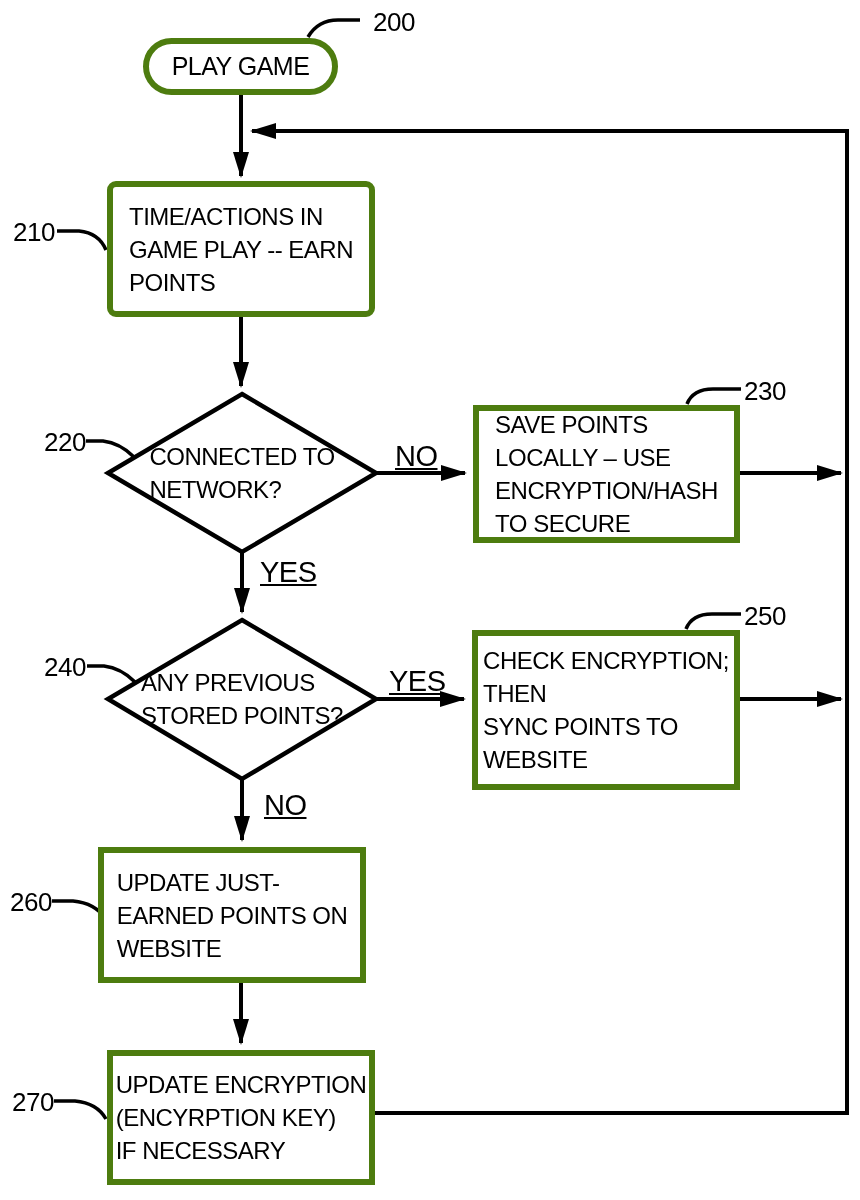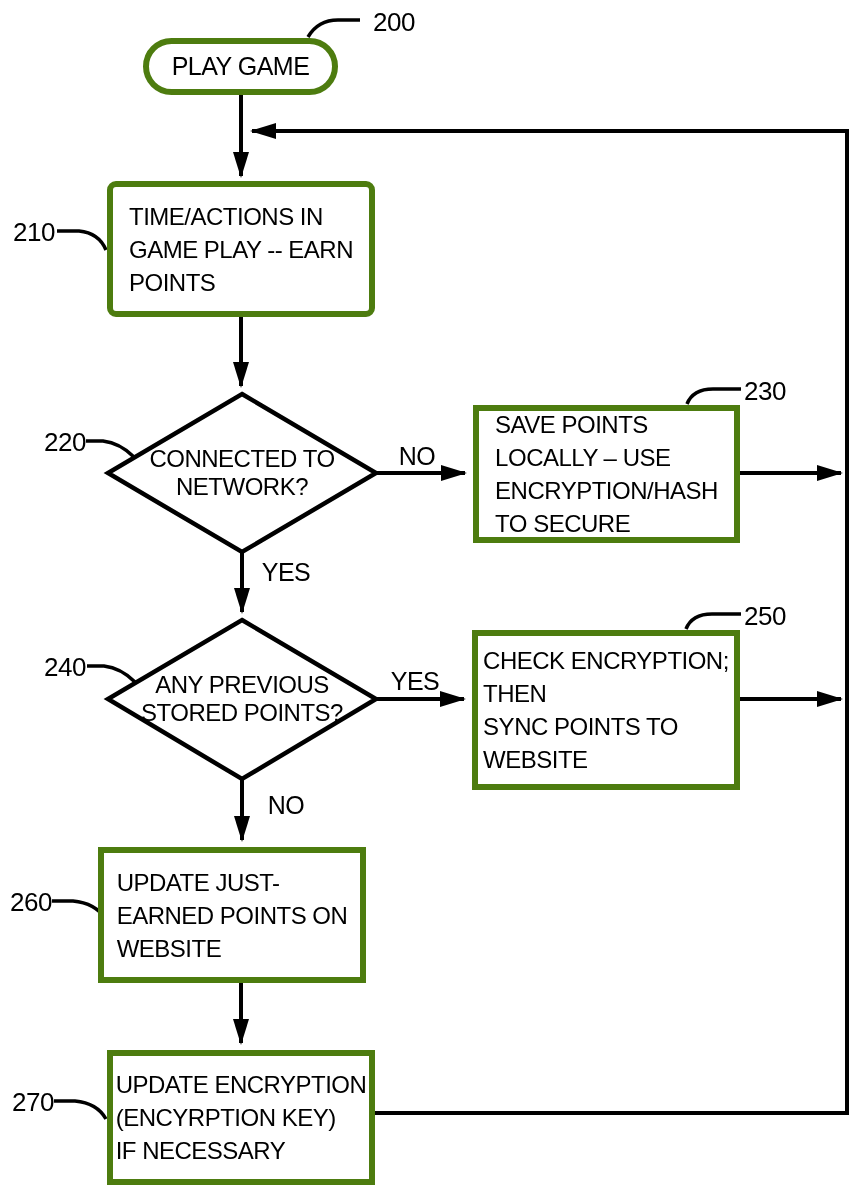--- a/index.html
+++ b/index.html
@@ -33,32 +33,32 @@
   }
   .terminator {
     border-radius: 30px;
     font-size: 25px;
   }
   .dtext {
     position: absolute;
     display: flex;
     align-items: center;
     justify-content: center;
-    text-align: center;
+    text-align: left;
     font-size: 24px;
-    line-height: 28px;
+    line-height: 33px;
     letter-spacing: -0.5px;
     white-space: pre-line;
   }
   .elabel {
     position: absolute;
-    font-size: 25px;
+    font-size: 29px;
     line-height: 26px;
-    text-align: center;
     letter-spacing: -0.5px;
+    text-decoration: underline;
   }
   .ref {
     position: absolute;
     font-size: 26px;
     line-height: 26px;
     letter-spacing: -0.5px;
   }
 </style>
 </head>
 <body>

